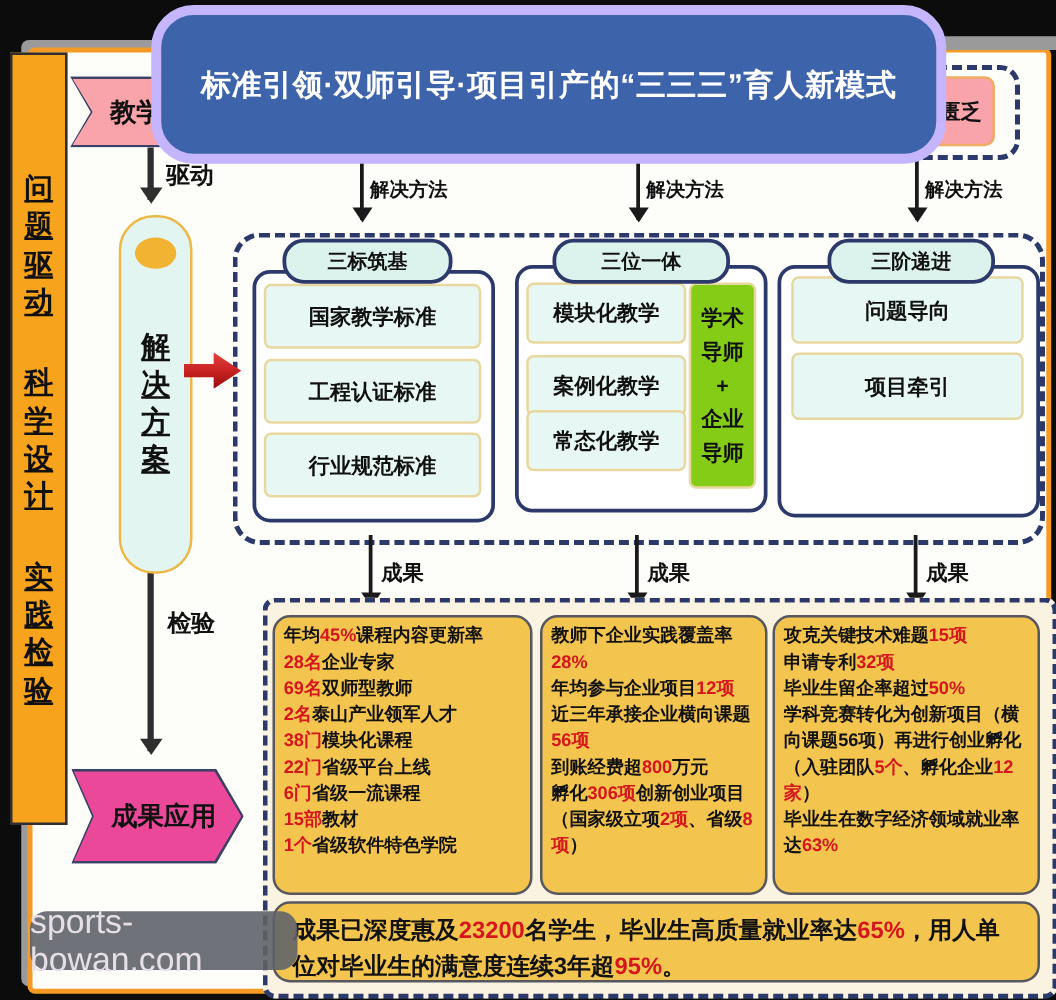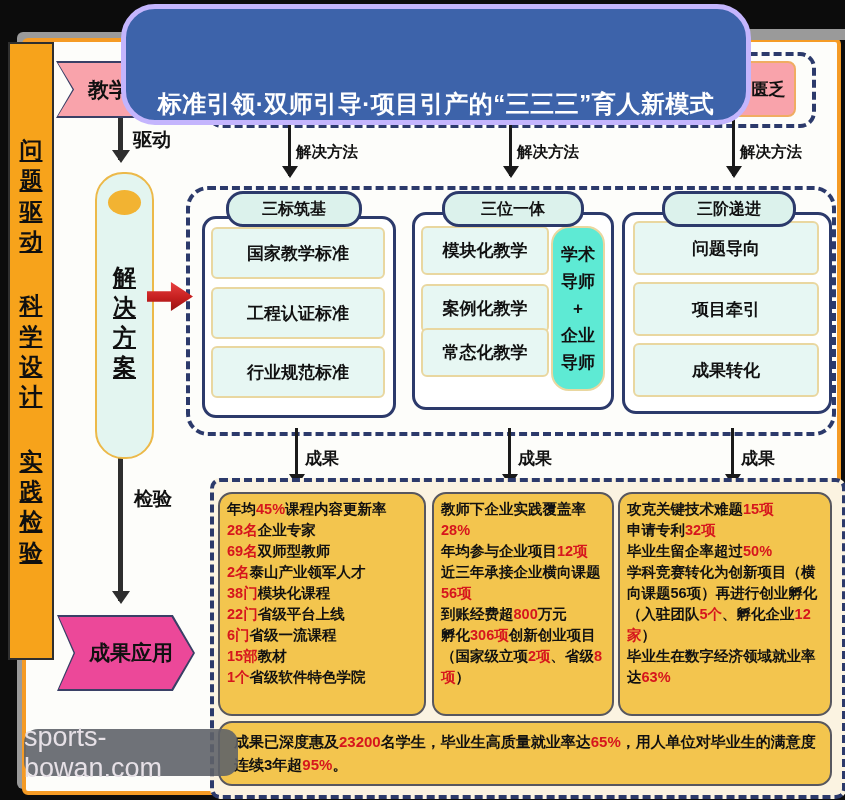--- a/index.html
+++ b/index.html
@@ -5,22 +5,22 @@
   html,body{margin:0;padding:0;background:#0c0c0c;}
   .stage{position:relative;width:845px;height:800px;overflow:hidden;
          font-family:"Liberation Sans","DejaVu Sans",sans-serif;color:#111;}
   
   .panel{position:absolute;left:22px;top:38px;width:811px;height:749px;
          background:#fdfdfa;border:4px solid #f59b25;border-radius:6px;
          box-shadow:-5px -6px 0 #9a9a9a;z-index:1;}
   .gray-strip{position:absolute;left:736px;top:29px;width:109px;height:11px;background:#9a9a9a;z-index:2;}
   
   .banner{position:absolute;left:121px;top:4px;width:620px;height:111px;
-          background:#3d63aa;border:5px solid #c4b5fd;border-radius:34px;
-          display:flex;align-items:flex-end;justify-content:center;z-index:6;}
+          background:#3d63aa;border:8px solid #c4b5fd;border-radius:34px;
+          display:flex;align-items:center;justify-content:center;z-index:6;}
   .banner span{color:#fff;font-size:24px;font-weight:bold;letter-spacing:.5px;}
   
   .sidebar{position:absolute;left:8px;top:42px;width:42px;height:614px;
            background:#f7a31b;border:2px solid #2f2f2f;z-index:5;
            display:flex;flex-direction:column;align-items:center;justify-content:center;gap:34px;}
   .vword{display:block;width:1.05em;font-size:23px;font-weight:bold;line-height:1.32;
          text-align:center;word-break:break-all;color:#101010;text-decoration:underline;}
   
   .ribbon{position:absolute;z-index:5;
           -webkit-clip-path:polygon(0 0,84% 0,100% 50%,84% 100%,0 100%,12% 50%);
@@ -59,30 +59,30 @@
   
   .pbox{position:absolute;top:61px;height:52px;background:#f9a3ab;border:2px solid #f0ac62;
         border-radius:8px;display:flex;align-items:center;justify-content:center;
         font-size:17px;font-weight:bold;z-index:4;}
   
   .colbox{position:absolute;background:#fff;border:3px solid #2c3a6b;border-radius:14px;z-index:4;}
   .hpill{position:absolute;height:30px;background:#dcf2ec;border:3px solid #2c3a6b;border-radius:17px;
          display:flex;align-items:center;justify-content:center;font-size:16px;font-weight:bold;z-index:6;}
   .item{position:absolute;background:#e7f7f3;border:2px solid #e9d7a0;border-radius:6px;
         display:flex;align-items:center;justify-content:center;font-size:17px;font-weight:bold;z-index:5;}
-  .mentor{position:absolute;left:551px;top:226px;width:50px;height:161px;background:#5eead4;
-          border:2px solid #e9d7a0;border-radius:18px;display:flex;flex-direction:column;
+  .mentor{position:absolute;left:551px;top:226px;width:50px;height:161px;background:#84cc16;
+          border:2px solid #e9d7a0;border-radius:6px;display:flex;flex-direction:column;
           align-items:center;justify-content:center;font-size:17px;font-weight:bold;line-height:1.6;z-index:5;}
   
   .gbox{position:absolute;top:492px;height:224px;background:#f3c54e;border:2px solid #57575f;
         border-radius:14px;padding:5px 7px;box-sizing:border-box;
         font-size:14.5px;font-weight:bold;line-height:1.45;z-index:4;}
   .summary{position:absolute;left:218px;top:721px;width:614px;height:65px;background:#f3c54e;
            border:2px solid #57575f;border-radius:14px;padding:8px 14px;box-sizing:border-box;
-           font-size:15px;font-weight:bold;line-height:1.5;z-index:4;}
+           font-size:19px;font-weight:bold;line-height:1.5;z-index:4;}
   .rline{display:block;}
   .r{color:#d6161d;}
   
   .watermark{position:absolute;left:24px;top:729px;width:214px;height:47px;
              background:rgba(95,99,105,.9);border-radius:14px;display:flex;align-items:center;
              justify-content:center;color:#e6e0e6;font-size:27px;z-index:50;}
 </style>
 </head>
 <body>
 
@@ -155,21 +155,20 @@
   <div class="mentor">
     <div>学术</div>
     <div>导师</div>
     <div>+</div>
     <div>企业</div>
     <div>导师</div>
   </div>
 
   <div class="item" style="left:633px;top:221px;width:182px;height:50px;">问题导向</div>
   <div class="item" style="left:633px;top:282px;width:182px;height:50px;">项目牵引</div>
-  <div class="item" style="left:633px;top:343px;width:182px;height:50px;">成果转化</div>
 
   <div class="arr" style="left:295px;top:428px;height:56px;"></div>
   <div class="arr" style="left:508px;top:428px;height:56px;"></div>
   <div class="arr" style="left:731px;top:428px;height:56px;"></div>
   <span class="albl" style="left:305px;top:447px;font-size:17px;">成果</span>
   <span class="albl" style="left:518px;top:447px;font-size:17px;">成果</span>
   <span class="albl" style="left:741px;top:447px;font-size:17px;">成果</span>
 
   <div class="dash results-dash"></div>
 

